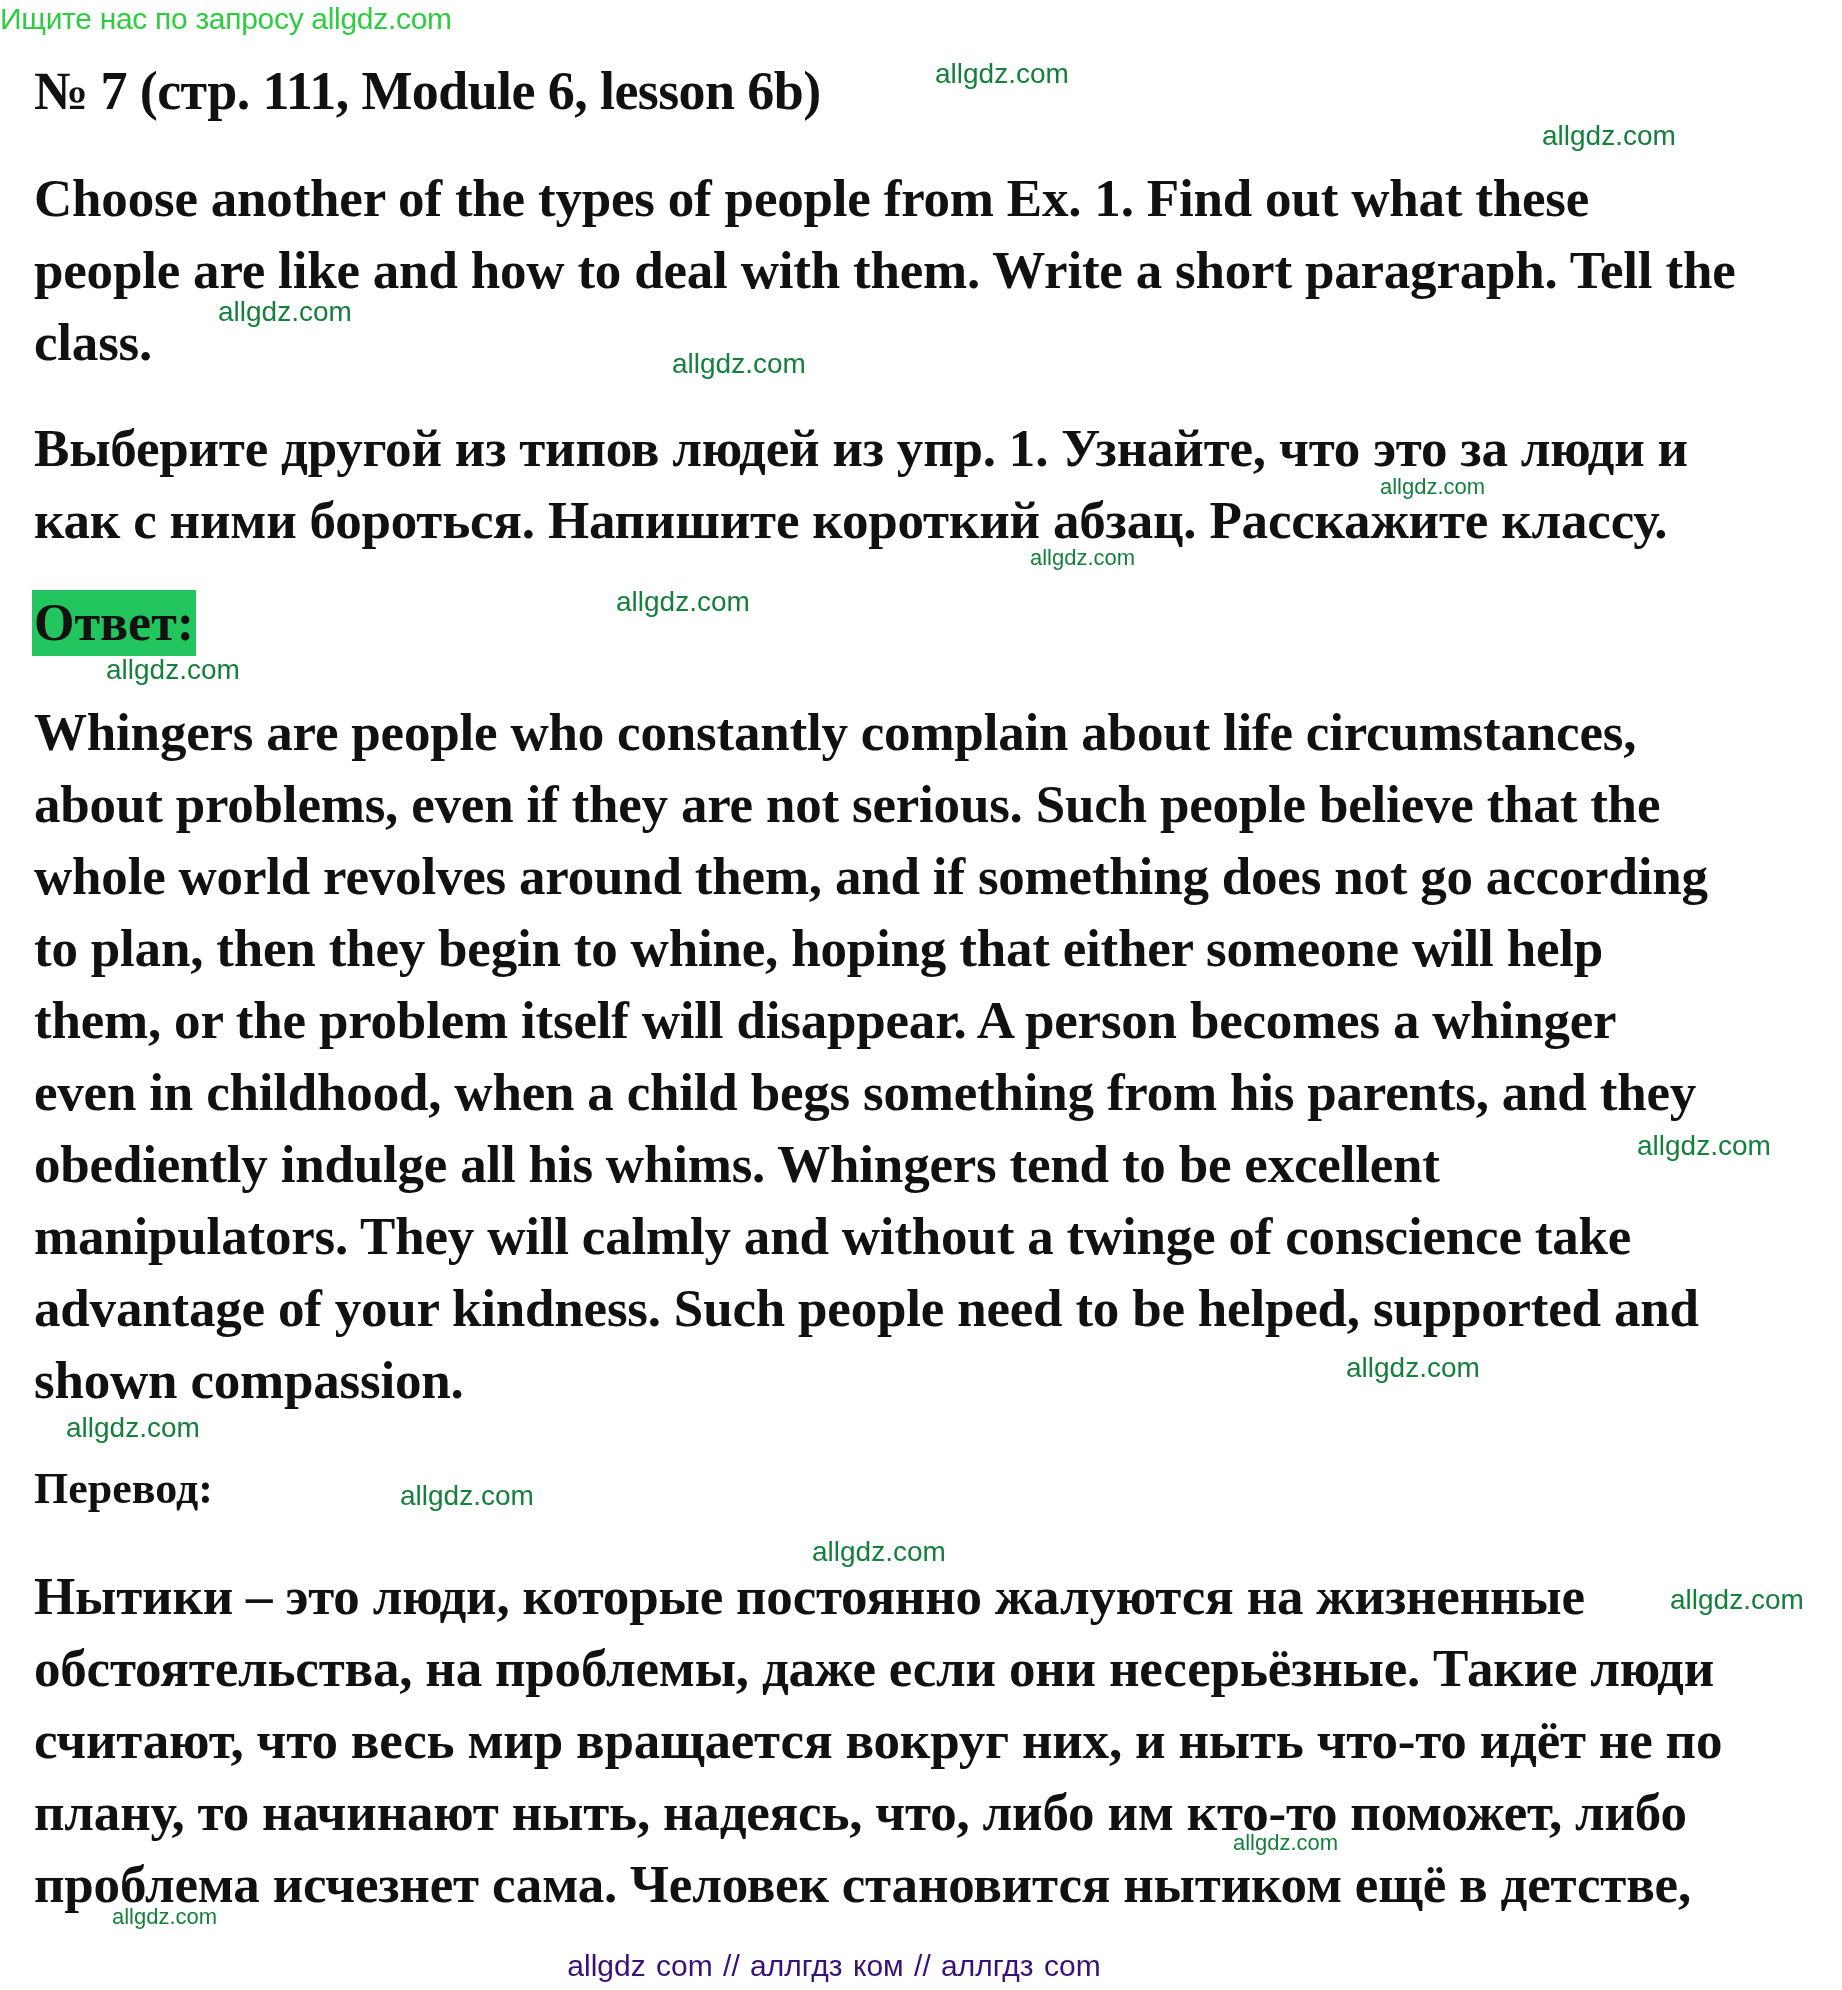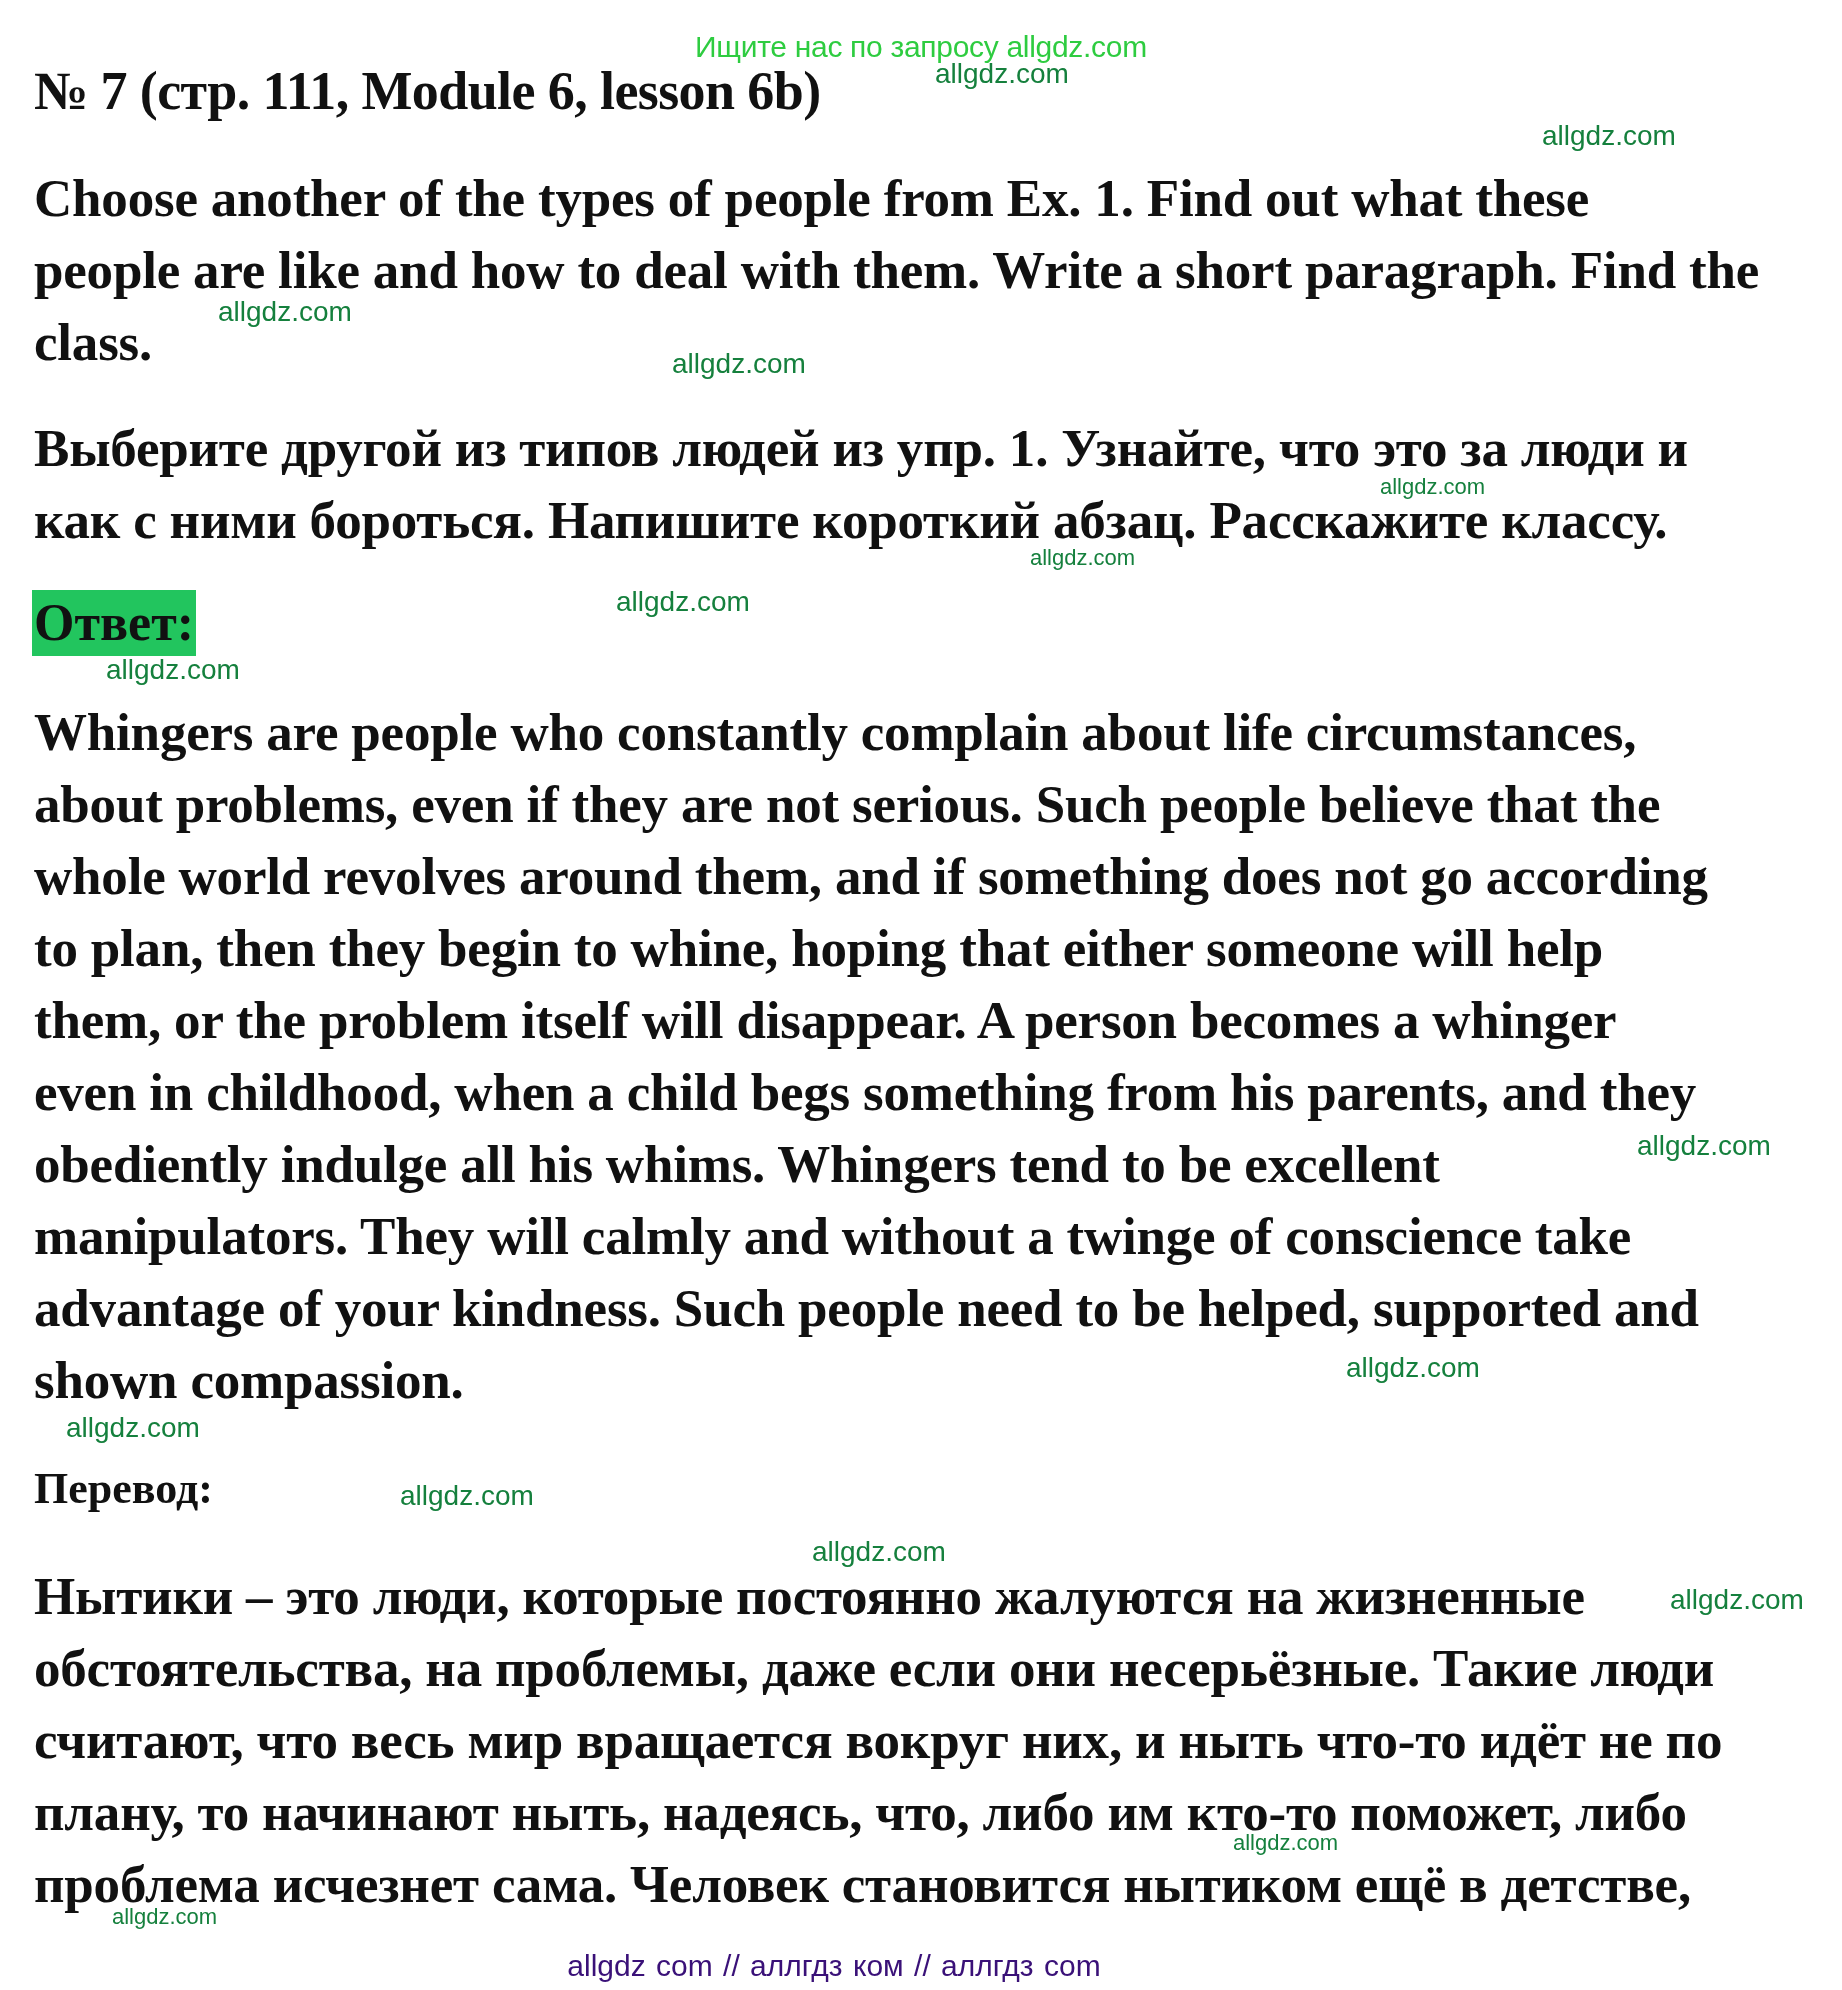--- a/index.html
+++ b/index.html
@@ -1,23 +1,23 @@
 <!DOCTYPE html>
 <html><head>
   <meta charset="utf-8">
   <style>
     html, body { margin: 0; padding: 0; background: #ffffff; }
     body {
       width: 1842px; height: 1990px; position: relative; overflow: hidden;
       font-family: "Liberation Serif", serif; color: #111;
     }
     .top-banner {
-      position: absolute; left: 0; top: 0; width: 1842px; text-align: center;
+      position: absolute; left: 0; top: 0; width: 1842px; 
       font-family: "Liberation Sans", sans-serif; font-size: 30px; color: #2ecc40;
-      line-height: 38px; letter-spacing: -0.3px; margin-top: 28px;
+      line-height: 38px; letter-spacing: -0.3px;
     }
     .title {
       position: absolute; left: 34px; top: 56px; font-weight: bold;
       font-size: 54px; line-height: 70px; letter-spacing: -0.6px;
     }
     .para {
       position: absolute; left: 34px; font-size: 53px; line-height: 72px;
       width: 1790px; letter-spacing: -0.2px; font-weight: bold;
     }
     .para .line { display: block; white-space: nowrap; }
@@ -46,21 +46,21 @@
   </style>
 </head>
 <body>
 
 <div class="top-banner">Ищите нас по запросу allgdz.com</div>
 
 <div class="title">№ 7 (стр. 111, Module 6, lesson 6b)</div>
 
 <div class="para p-task-en">
   <span class="line">Choose another of the types of people from Ex. 1. Find out what these</span>
-  <span class="line">people are like and how to deal with them. Write a short paragraph. Find the</span>
+  <span class="line">people are like and how to deal with them. Write a short paragraph. Tell the</span>
   <span class="line">class.</span>
 </div>
 
 <div class="para p-task-ru">
   <span class="line">Выберите другой из типов людей из упр. 1. Узнайте, что это за люди и</span>
   <span class="line">как с ними бороться. Напишите короткий абзац. Расскажите классу.</span>
 </div>
 
 <div class="answer-label">Ответ:</div>
 

